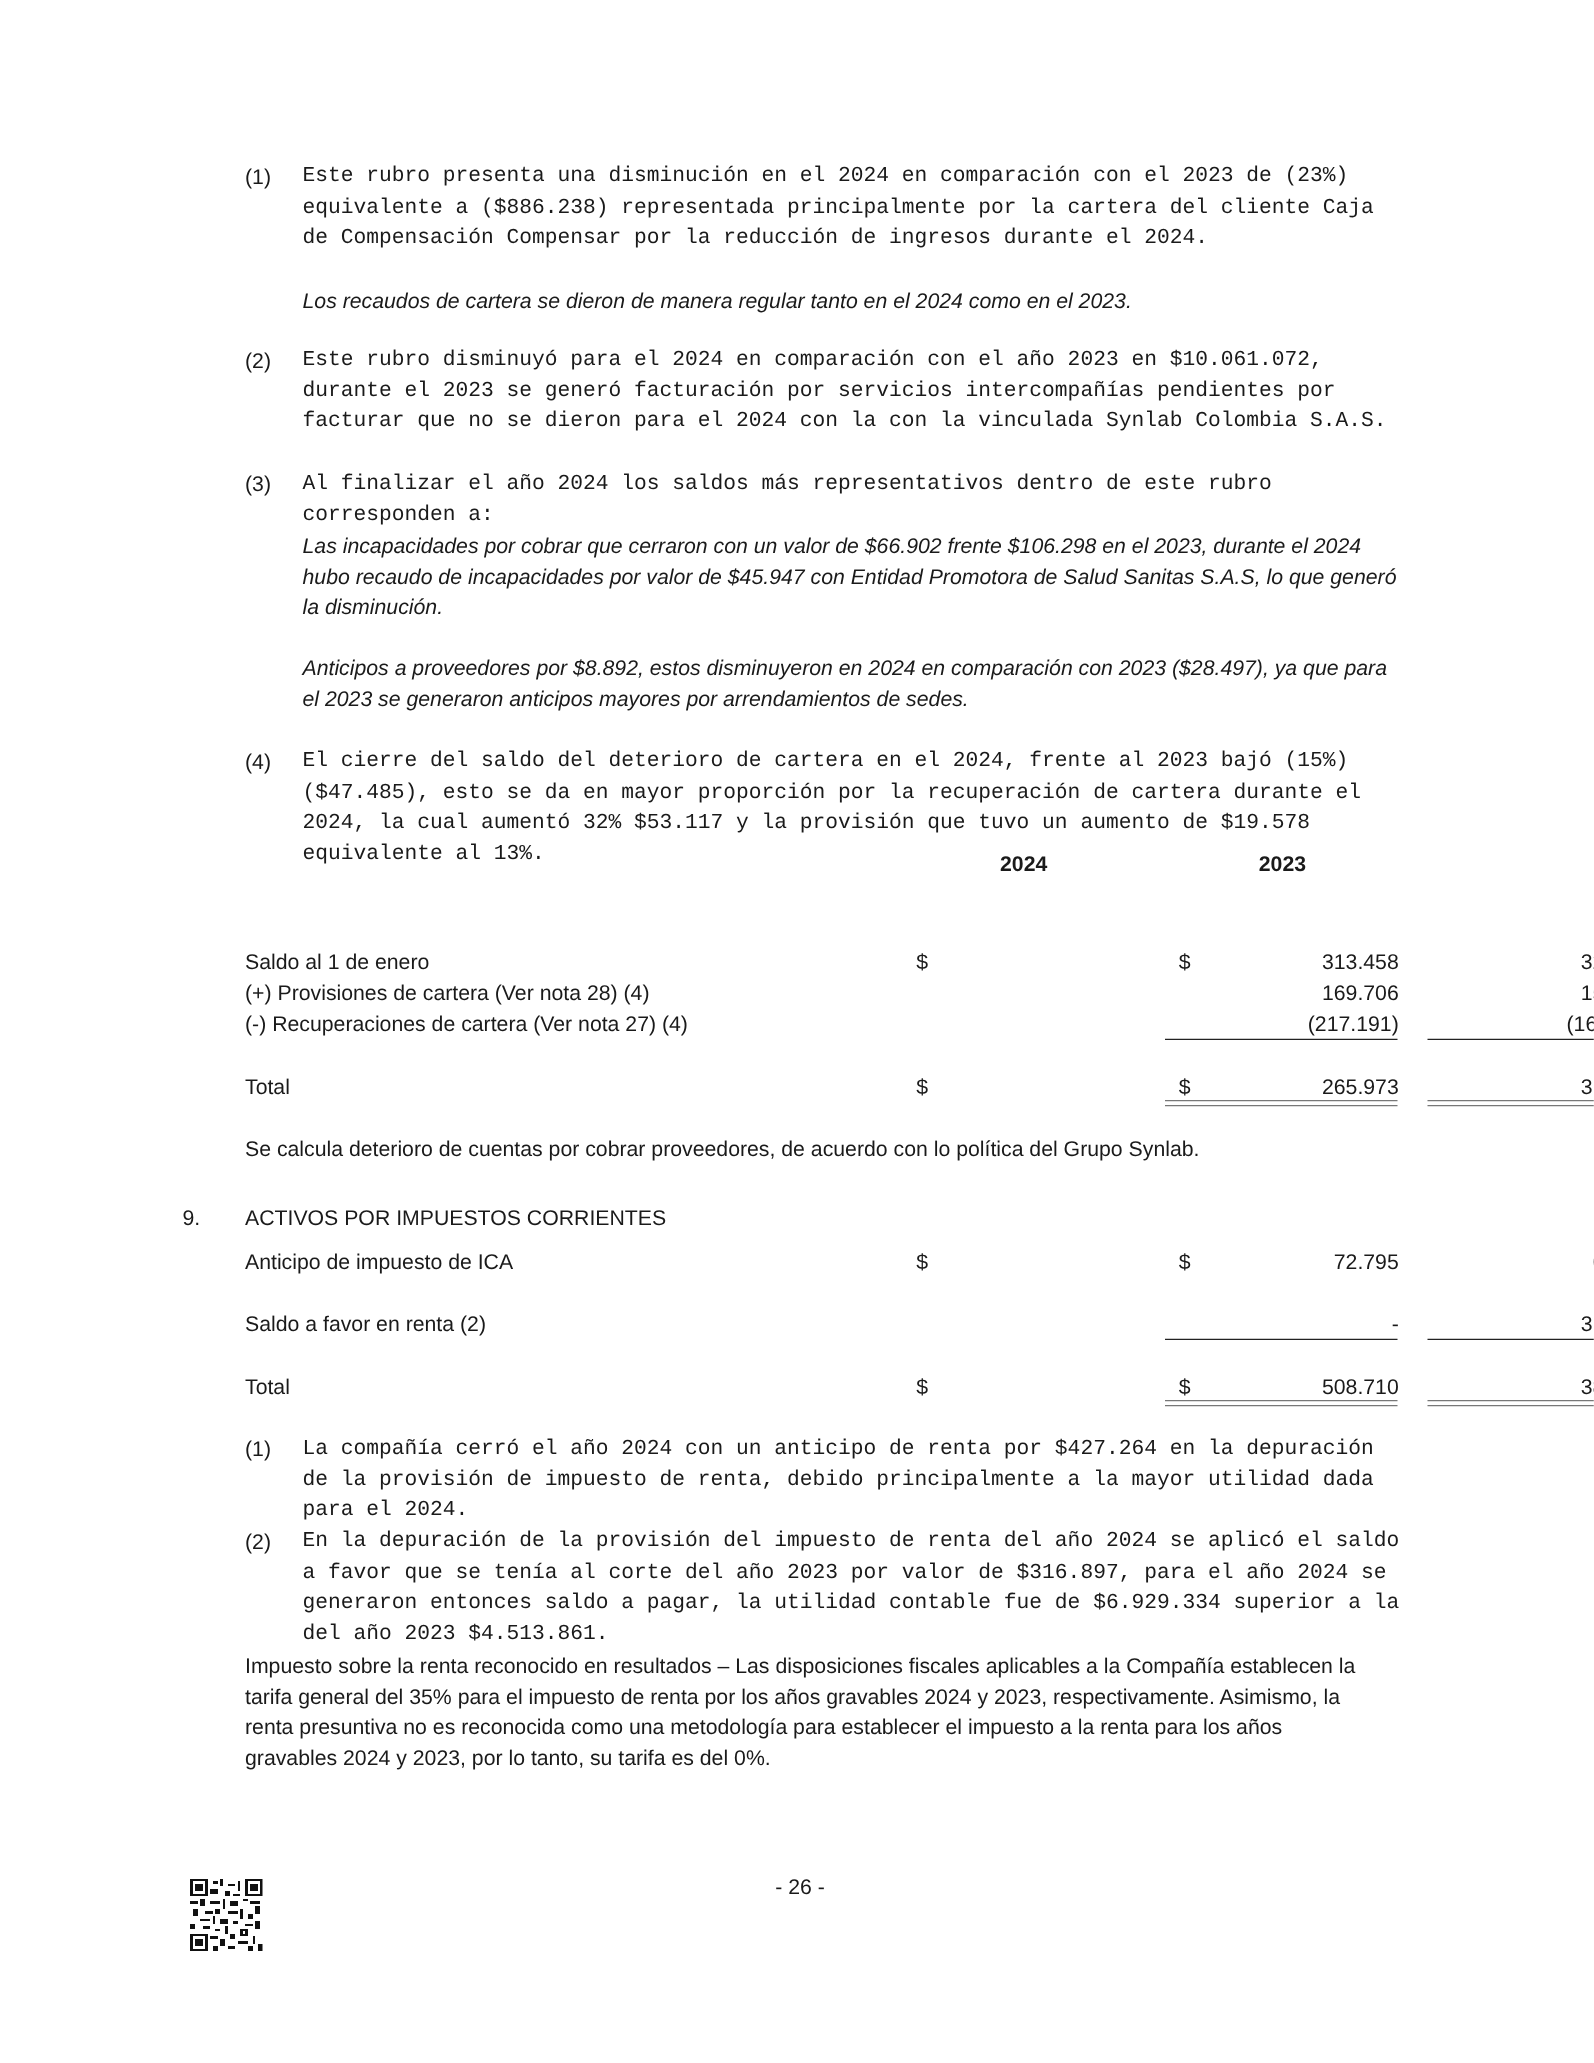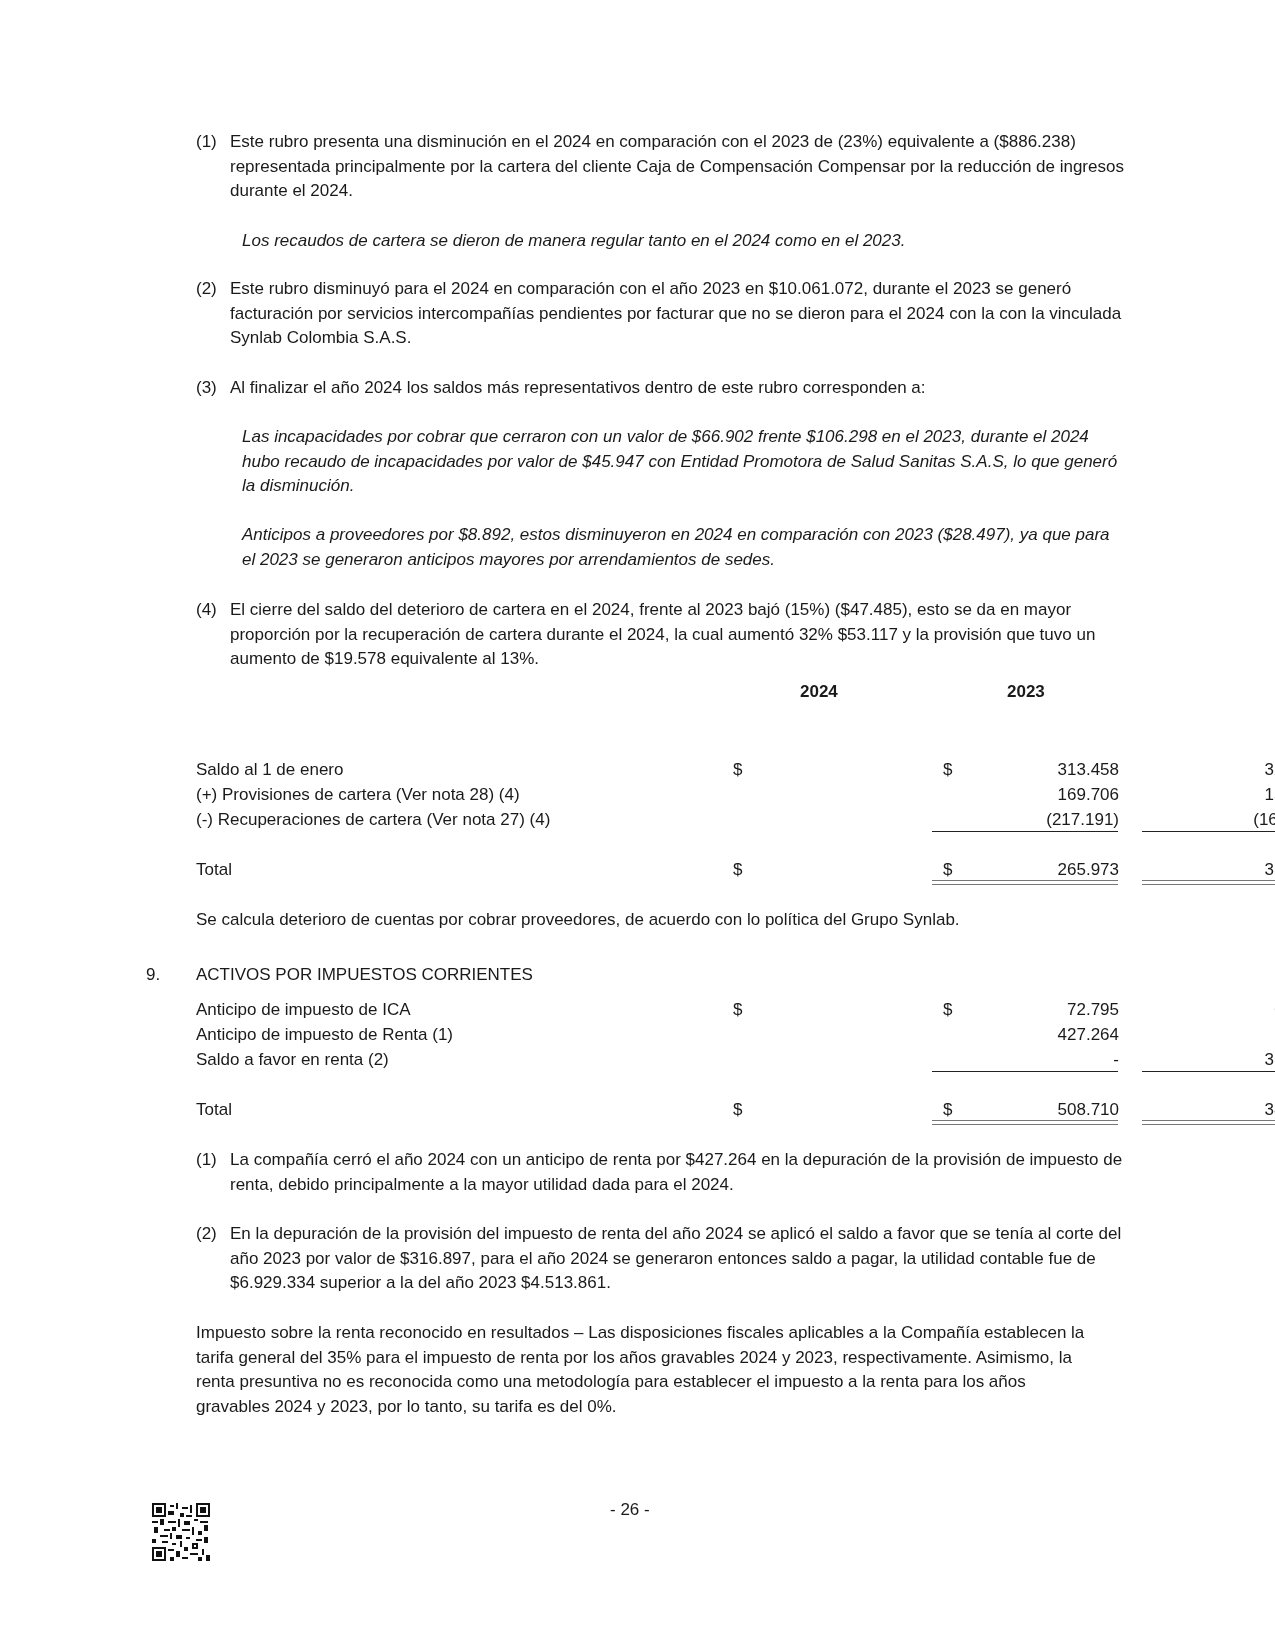--- a/index.html
+++ b/index.html
@@ -4,37 +4,37 @@
 <style>
   html, body { margin: 0; padding: 0; background: #ffffff; }
   body {
     width: 1275px; height: 1650px; position: relative; overflow: hidden;
     font-family: "Liberation Sans", "DejaVu Sans", sans-serif;
     color: #1a1a1a; font-size: 17px; line-height: 24.5px;
   }
   .page { position: absolute; left: 0; top: 0; width: 1275px; height: 1650px; }
   .note { position: absolute; left: 196px; width: 930px; }
   .note .num { position: absolute; left: 0; top: 0; }
-  .note .txt { margin-left: 34px; }
+  .note .txt { margin-left: 46px; font-family: Liberation Mono, monospace; }
   .para { position: absolute; left: 242px; width: 880px; font-style: italic; }
   .para-wide { position: absolute; left: 196px; width: 900px; }
   .row { position: absolute; left: 196px; width: 940px; height: 25px; }
   .row .lbl { position: absolute; left: 0; top: 0; white-space: nowrap; text-align: center; }
   .row .cur1 { position: absolute; left: 537px; top: 0; }
   .row .v1 { position: absolute; left: 540px; width: 383px; text-align: right; top: 0; }
   .row .cur2 { position: absolute; left: 747px; top: 0; }
   .row .v2 { position: absolute; left: 750px; width: 380px; text-align: right; top: 0; }
   .ul1 { position: absolute; left: 736px; width: 186px; top: 23px; border-bottom: 1px solid #222; }
   .ul2 { position: absolute; left: 946px; width: 186px; top: 23px; border-bottom: 1px solid #222; }
   .dul1 { position: absolute; left: 736px; width: 186px; top: 22px; height: 3px; border-top: 1px solid #777; border-bottom: 1px solid #777; }
   .dul2 { position: absolute; left: 946px; width: 186px; top: 22px; height: 3px; border-top: 1px solid #777; border-bottom: 1px solid #777; }
   .yr { position: absolute; top: 680px; font-weight: bold; }
   .sec-num { position: absolute; left: 146px; top: 963px; }
   .sec-title { position: absolute; left: 196px; top: 963px; }
-  .page-num { position: absolute; left: 610px; top: 1498px; width: 60px; }
+  .page-num { position: absolute; left: 610px; top: 1498px; width: 60px; text-align: center; }
   .qr { position: absolute; left: 152px; top: 1503px; width: 58px; height: 58px; }
 </style>
 </head>
 <body>
 
 <div class="page">
 
   <div class="note" style="top:130px">
     <span class="num">(1)</span>
     <div class="txt">Este rubro presenta una disminución en el 2024 en comparación con el 2023 de (23%) equivalente a ($886.238) representada principalmente por la cartera del cliente Caja de Compensación Compensar por la reducción de ingresos durante el 2024.</div>
@@ -94,25 +94,20 @@
 
   <div class="sec-num">9.</div>
   <div class="sec-title">ACTIVOS POR IMPUESTOS CORRIENTES</div>
 
   <div class="row" style="top:998px">
     <span class="lbl">Anticipo de impuesto de ICA</span>
     <span class="cur1">$</span>
     <span class="v1">72.795</span>
     <span class="cur2">$</span>
     <span class="v2">64.627</span>
-  </div>
-  <div class="row" style="top:1023px">
-    <span class="lbl">Anticipo de impuesto de Renta (1)</span>
-    <span class="v1">427.264</span>
-    <span class="v2">-</span>
   </div>
   <div class="row" style="top:1048px">
     <span class="lbl">Saldo a favor en renta (2)</span>
     <span class="v1">-</span>
     <span class="v2">316.897</span>
     <div class="ul1"></div>
     <div class="ul2"></div>
   </div>
   <div class="row" style="top:1098px">
     <span class="lbl">Total</span>

